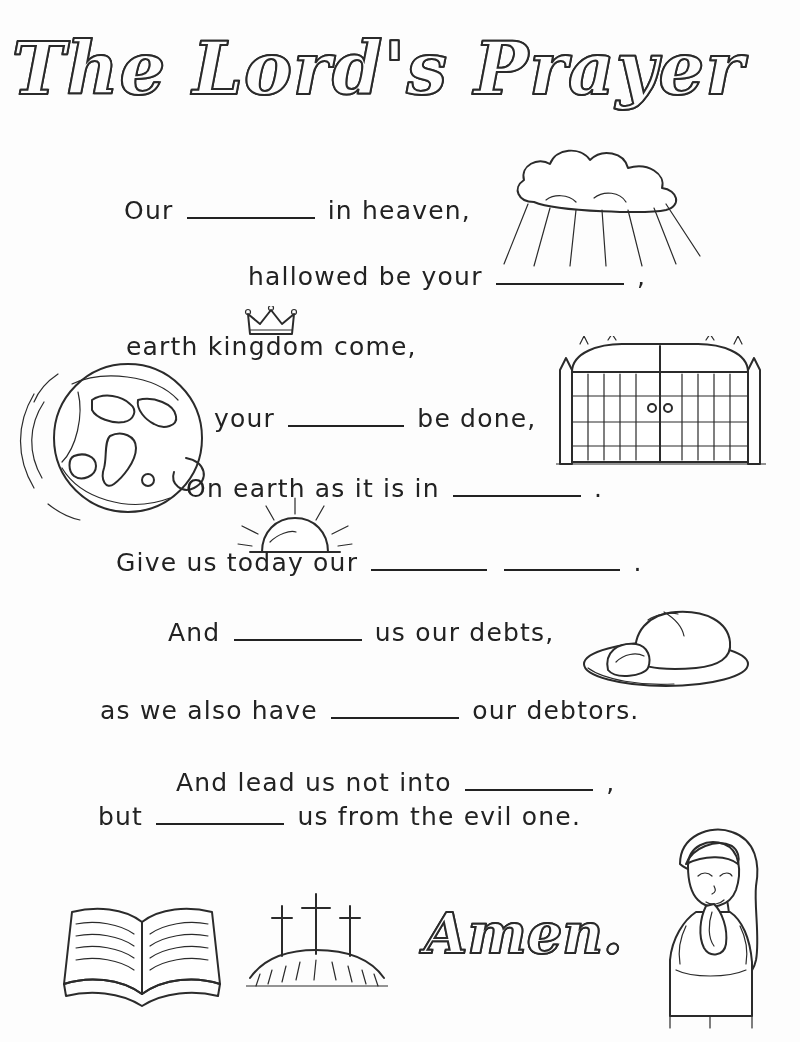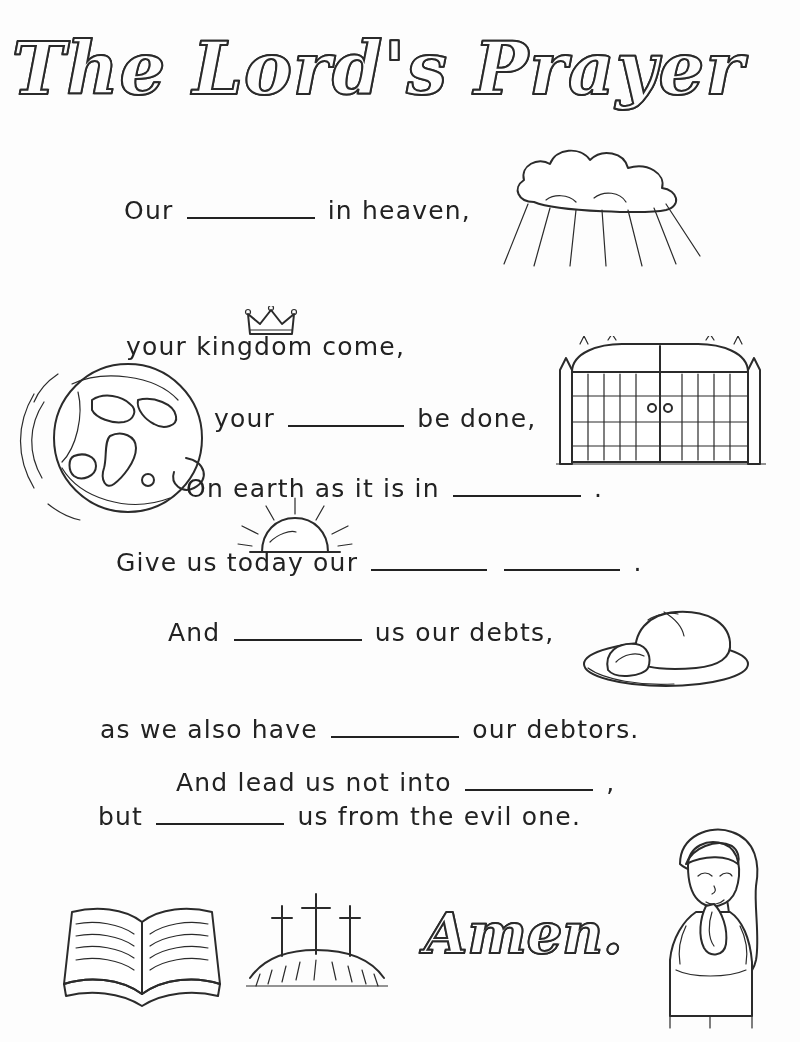--- a/index.html
+++ b/index.html
@@ -60,21 +60,21 @@
   }
 
   
   #l1 { top: 176px; left: 124px; margin-top: 20px; }
   #l2 { top: 262px; left: 248px; }
   #l3 { top: 332px; left: 126px; }
   #l4 { top: 404px; left: 214px; }
   #l5 { top: 474px; left: 186px; }
   #l6 { top: 548px; left: 116px; }
   #l7 { top: 618px; left: 168px; }
-  #l8 { top: 715px; left: 100px; }
+  #l8 { top: 696px; left: 100px; }
   #l9 { top: 768px; left: 176px; }
   #l10 { top: 802px; left: 98px; }
   .b-90  { width: 116px; }
   .b-100 { width: 128px; }
 
   
   .amen {
     position: absolute;
     left: 412px;
     top: 900px;
@@ -256,23 +256,28 @@
       <path class="thin" d="M40 150 C56 158 92 158 110 150"></path>
     </svg>
   </div>
 
   <div class="line" id="l1">
     <span>Our</span>
     <span class="blank b-100"></span>
     <span>in heaven,</span>
   </div>
 
+  <div class="line" id="l2">
+    <span>hallowed be your</span>
+    <span class="blank b-100"></span>
+    <span>,</span>
+  </div>
 
   <div class="line" id="l3">
-    <span>your kingdom come,</span>
+    <span>earth kingdom come,</span>
   </div>
 
   <div class="line" id="l4">
     <span>your</span>
     <span class="blank b-90"></span>
     <span>be done,</span>
   </div>
 
   <div class="line" id="l5">
     <span>On earth as it is in</span>

